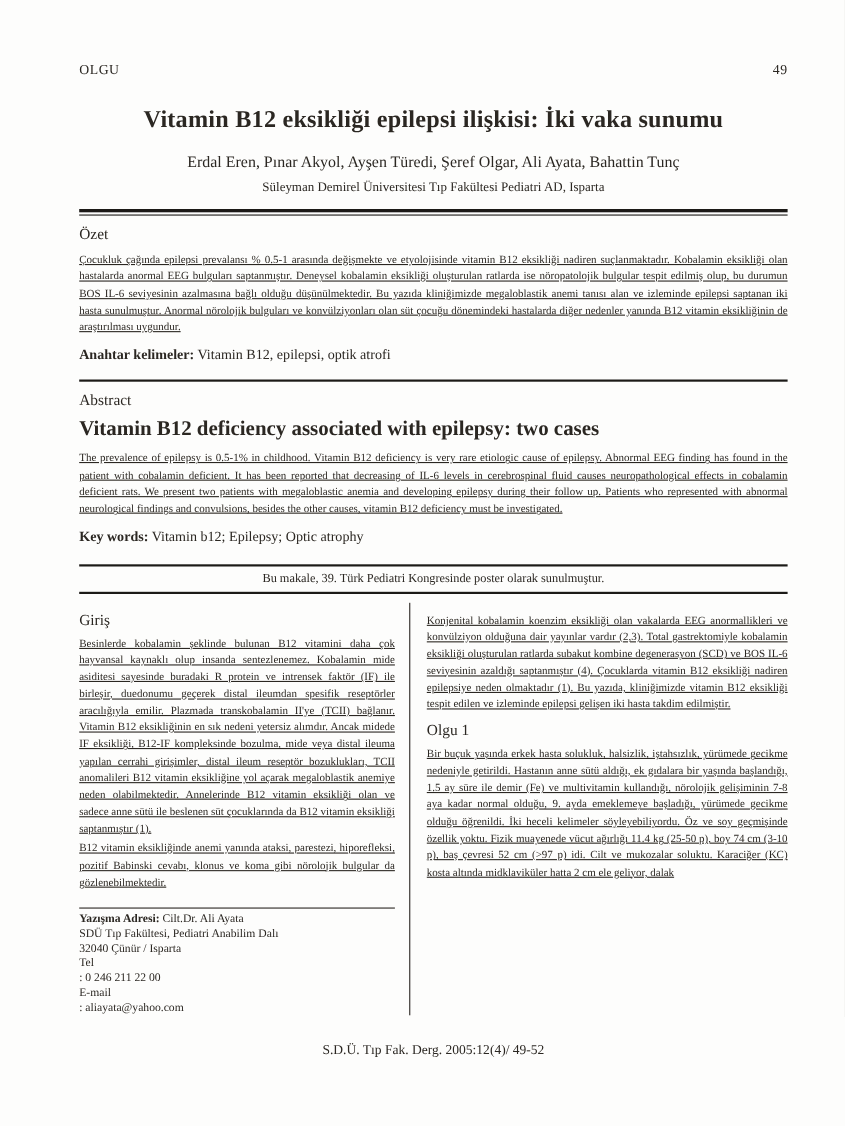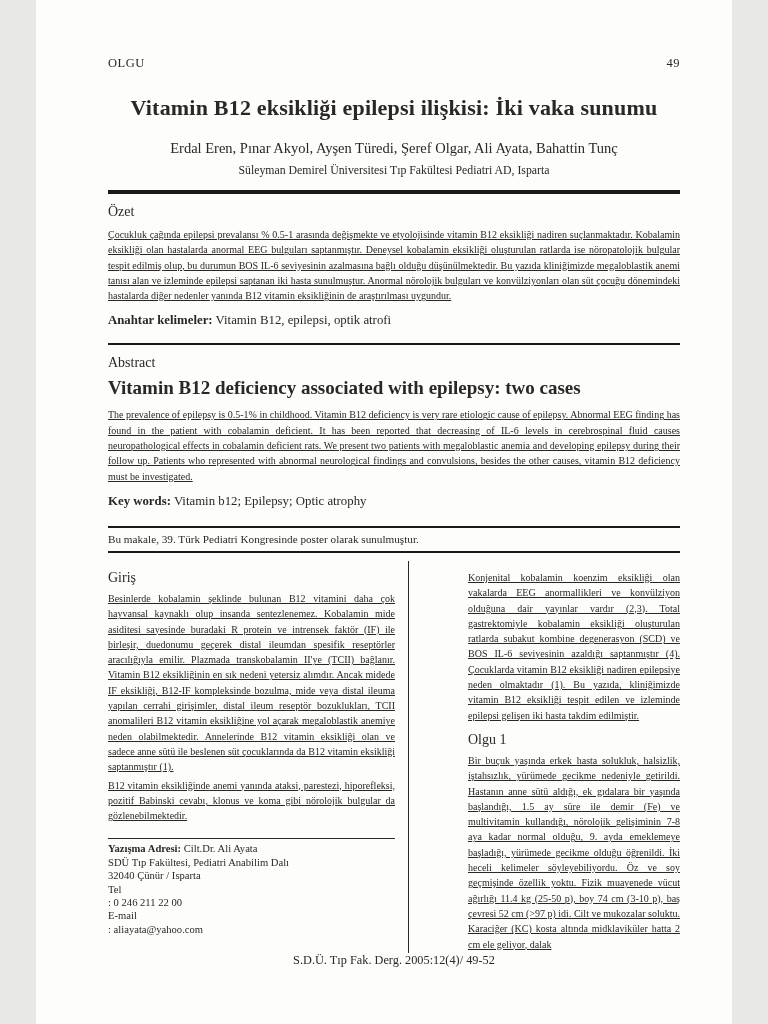--- a/index.html
+++ b/index.html
@@ -1,40 +1,40 @@
 <!DOCTYPE html>
 <html><head>
 <meta charset="utf-8">
 <style>
   html,body { margin:0; padding:0; background:#e8e8e6; }
   .page {
     position:relative;
-    width:696px; height:1024px;
+    width:768px; height:1024px;
     margin:0 auto;
     background:#fdfdfc;
     box-sizing:border-box;
     padding:56px 52px 34px 72px;
     display:flex; flex-direction:column;
     font-family:"Liberation Serif","DejaVu Serif",serif;
     color:#2b2722;
     overflow:hidden;
   }
   .pg-header { display:flex; justify-content:space-between; font-size:12.5px; letter-spacing:0.5px; }
   .title { text-align:center; font-size:22px; font-weight:700; margin:24px 0 0; letter-spacing:0.2px; }
   .authors { text-align:center; font-size:14.5px; margin-top:19px; }
   .affiliation { text-align:center; font-size:11.8px; margin-top:6px; }
   .rule-double { margin-top:12px; height:2px; border-top:3px solid #1c1a17; border-bottom:1px solid #1c1a17; }
   .rule { border-top:2px solid #1c1a17; margin:7px 0 0; }
   h2.sec { font-size:14px; font-weight:400; margin:10px 0 4px; }
   .body-text { font-size:10px; line-height:15.3px; text-align:justify; margin:3px 0 0;text-decoration:underline; }
   .kw-line { font-size:12.8px; margin:10px 0 8px; }
   .kw-label { font-weight:700; }
   .abs-subtitle { font-size:19px; font-weight:700; margin:2px 0 5px; }
-  .footnote-box { margin-top:9px; border-top:2px solid #1c1a17; border-bottom:2px solid #1c1a17; padding:5px 0 6px; text-align:left; font-size:11.2px; }
-  .columns { display:flex; margin-top:8px;gap:44px; }
+  .footnote-box { margin-top:9px; border-top:2px solid #1c1a17; border-bottom:2px solid #1c1a17; padding:5px 0 6px; text-align:center; font-size:11.2px; }
+  .columns { display:flex; margin-top:8px; }
   .col-left { width:301px; box-sizing:border-box; padding-right:13px; border-right:1.5px solid #2b2722; }
   .col-right { flex:1; box-sizing:border-box; padding-left:15px; }
   .col h2.sec { margin:9px 0 5px; }
   .col .body-text { margin-bottom:1px; }
   .corr { margin-top:15px; border-top:1.5px solid #2b2722; padding-top:3px; font-size:10.6px; line-height:13.4px; }
   .corr-row { display:flex;flex-direction:column; }
   .corr-key { width:46px; flex:none; }
   .pg-footer { margin-top:auto; text-align:center; font-size:12.3px; padding-bottom:28px; }
 </style>
 </head>

